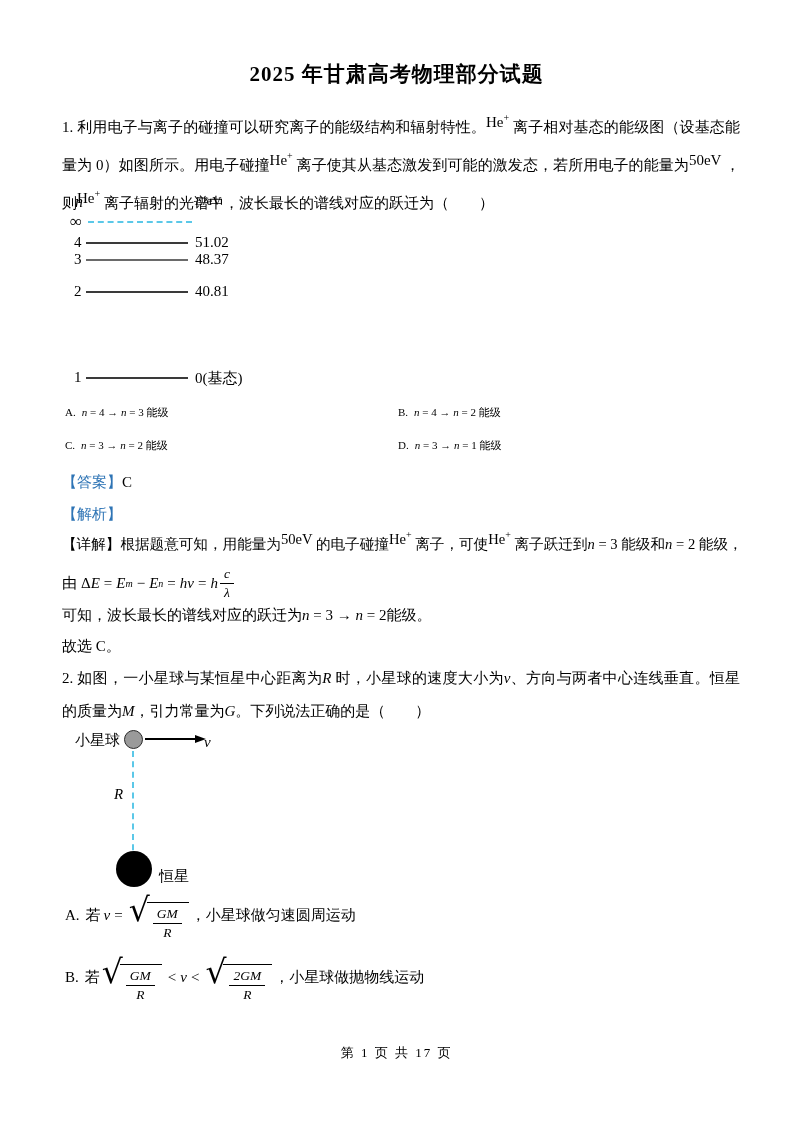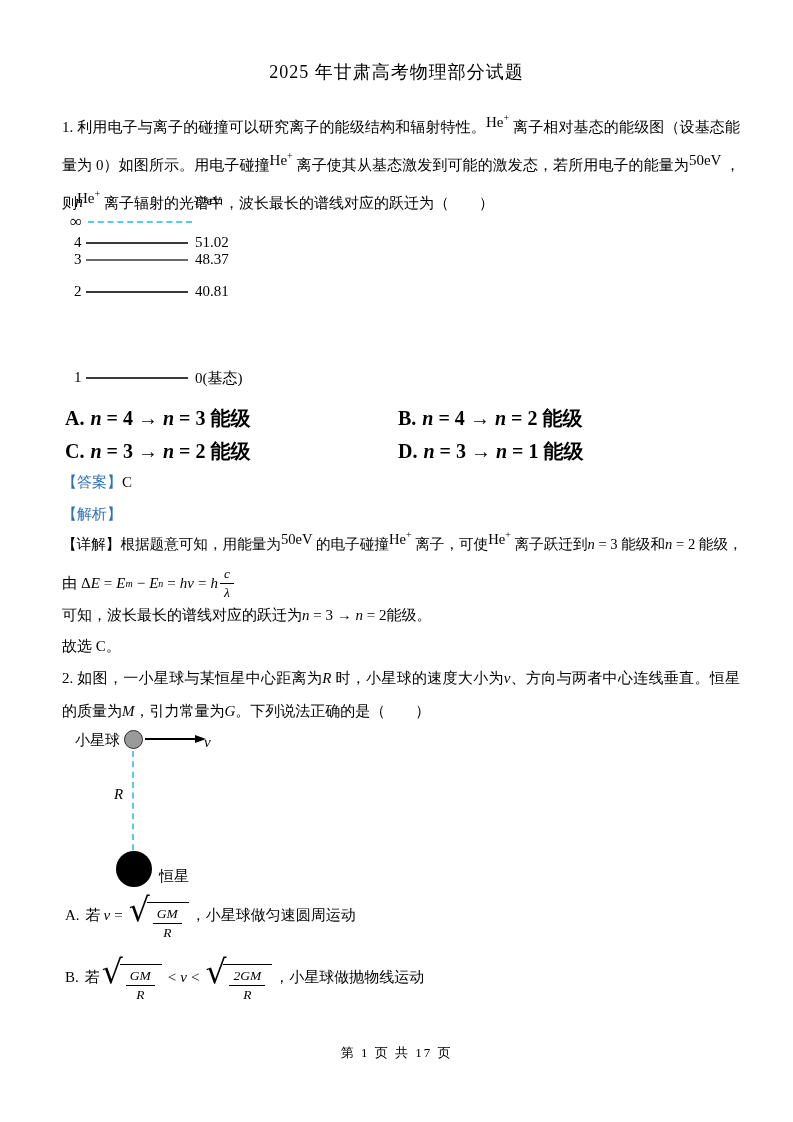--- a/index.html
+++ b/index.html
@@ -3,29 +3,29 @@
 <meta charset="utf-8">
 <style>
   html,body { margin:0; padding:0; background:#ffffff; }
   .page {
     position:relative; width:793px; height:1122px; background:#ffffff;
     font-family:"Liberation Serif","DejaVu Serif",serif; color:#000;
     overflow:hidden;
   }
   .abs { position:absolute; }
   .title { position:absolute; top:60px; left:0; width:100%;
-    text-align:center; font-size:18px; font-weight:normal; letter-spacing:1px; }
+    text-align:center; font-size:21px; font-weight:bold; letter-spacing:1px; }
   .para { font-size:15px; line-height:33px; text-align:justify; }
   .line { font-size:15px; white-space:nowrap; }
   .raised { position:relative; top:-5px; }
   .raised sup, .supp { font-size:10px; vertical-align:super; }
   .var { font-style:italic; font-family:"Liberation Serif","DejaVu Serif",serif; }
   sub { font-size:10px; }
   .blue { color:#2E74B5; }
-  .opt { position:absolute; font-size:20px; white-space:nowrap;font-weight:bold; }
+  .opt { position:absolute; font-size:11px; white-space:nowrap; }
   .opt .olbl { margin-right:6px; }
   
   .lvl-line { position:absolute; height:2px; background:#3a3a3a; width:102px; left:24px; }
   .lvl-num  { position:absolute; left:12px; font-size:15px; }
   .lvl-val  { position:absolute; left:133px; font-size:15px; }
   .dash-h { position:absolute; left:26px; width:104px; border-top:2px dashed #5BC8E8; }
   .inf { font-size:17px; line-height:14px; }
   
   .eqrow { display:flex; align-items:center; font-size:15px; }
   .eqrow .op { margin:0 4px; }

